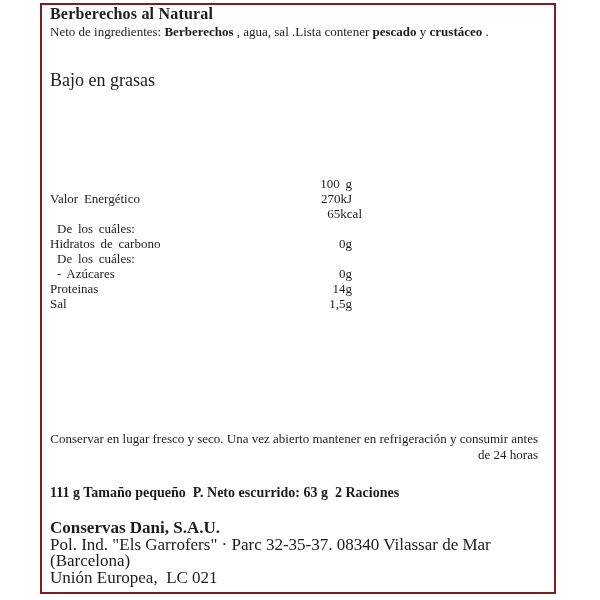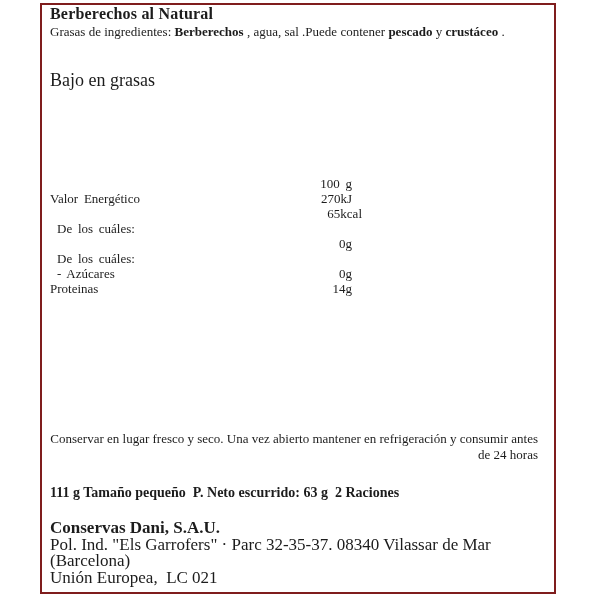--- a/index.html
+++ b/index.html
@@ -76,54 +76,59 @@
   .maker .name { font-weight: bold; }
 </style>
 </head>
 <body>
 
 <div class="label-box">
 
   <div class="abs title">Berberechos al Natural</div>
 
   <div class="abs ingredients">
-    <span class="pre">Grasas de ingredientes: </span><b class="pre">Berberechos</b><span class="pre"> , agua, sal .Puede contener </span><b class="pre">pescado</b><span class="pre"> y </span><b class="pre">crustáceo</b><span class="pre"> .</span>
+    <span class="pre">Neto de ingredientes: </span><b class="pre">Berberechos</b><span class="pre"> , agua, sal .Lista contener </span><b class="pre">pescado</b><span class="pre"> y </span><b class="pre">crustáceo</b><span class="pre"> .</span>
   </div>
 
   <div class="abs claim">Bajo en grasas</div>
 
   <div class="abs nutrition">
     <div class="nheader">100 g</div>
 
     <div class="nrow">
       <span class="nlabel">Valor Energético</span>
       <span class="nvalue">270kJ</span>
     </div>
     <div class="nrow">
       <span class="nlabel"></span>
       <span class="nvalue kcal-offset">65kcal</span>
     </div>
     <div class="nrow">
       <span class="nlabel indent">De los cuáles:</span>
       <span class="nvalue"></span>
     </div>
     <div class="nrow">
+      <span class="nlabel">Hidratos de carbono</span>
       <span class="nvalue">0g</span>
     </div>
     <div class="nrow">
       <span class="nlabel indent">De los cuáles:</span>
       <span class="nvalue"></span>
     </div>
     <div class="nrow">
       <span class="nlabel indent">- Azúcares</span>
       <span class="nvalue">0g</span>
     </div>
     <div class="nrow">
       <span class="nlabel">Proteinas</span>
       <span class="nvalue">14g</span>
+    </div>
+    <div class="nrow">
+      <span class="nlabel">Sal</span>
+      <span class="nvalue">1,5g</span>
     </div>
   </div>
 
   <div class="abs storage">Conservar en lugar fresco y seco. Una vez abierto mantener en refrigeración y consumir antes de 24 horas</div>
 
   <div class="abs weight pre">111 g Tamaño pequeño  P. Neto escurrido: 63 g  2 Raciones</div>
 
   <div class="abs maker">
     <div class="name">Conservas Dani, S.A.U.</div>
     <div>Pol. Ind. "Els Garrofers" · Parc 32-35-37. 08340 Vilassar de Mar (Barcelona)</div>

